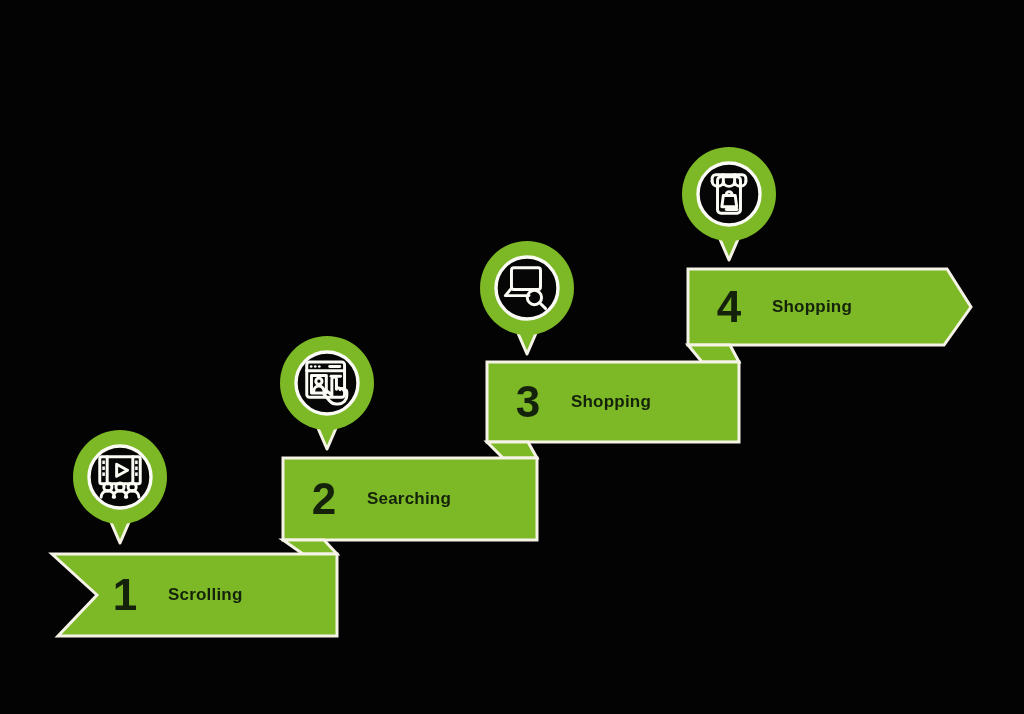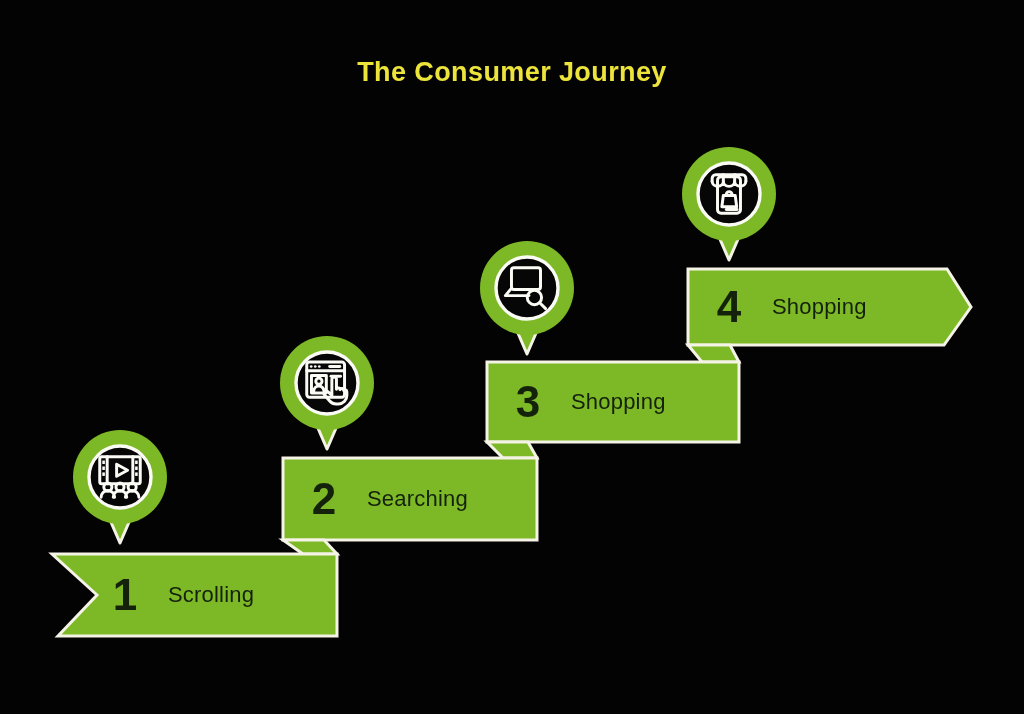--- a/index.html
+++ b/index.html
@@ -44,28 +44,27 @@
   }
   .icon .solid { fill: var(--icon-white, #fbfbf6); stroke: none; }
   .step-content {
     position: absolute; display: flex; align-items: center; gap: 30px;
     color: var(--text-dark, #14210b);
   }
   .step-num {
     font-size: 44px; font-weight: bold; line-height: 1;
     min-width: 26px; text-align: center;
   }
-  .step-label { font-size: 22px; font-weight: normal; letter-spacing: 0.2px; }
+  .step-label { font-size: 17px; font-weight: bold; letter-spacing: 0.2px; }
 </style>
 </head>
 <body>
 
 <div class="stage">
 
-  <div class="title">The Consumer Journey</div>
 
   <svg class="journey" width="1024" height="714" viewBox="0 0 1024 714" xmlns="http://www.w3.org/2000/svg">
 
     <polygon class="ribbon" points="688,269 947,269 971,307 944,345 688,345"></polygon>
     <polygon class="fold" points="688,345 730,345 739,362 702,362"></polygon>
     <polygon class="ribbon" points="487,362 739,362 739,442 487,442"></polygon>
     <polygon class="fold" points="487,442 528,442 537,458 503,458"></polygon>
     <polygon class="ribbon" points="283,458 537,458 537,540 283,540"></polygon>
     <polygon class="fold" points="283,540 324,540 337,554 303,554"></polygon>
     <polygon class="ribbon" points="52,554 337,554 337,636 58,636 97,595"></polygon>

